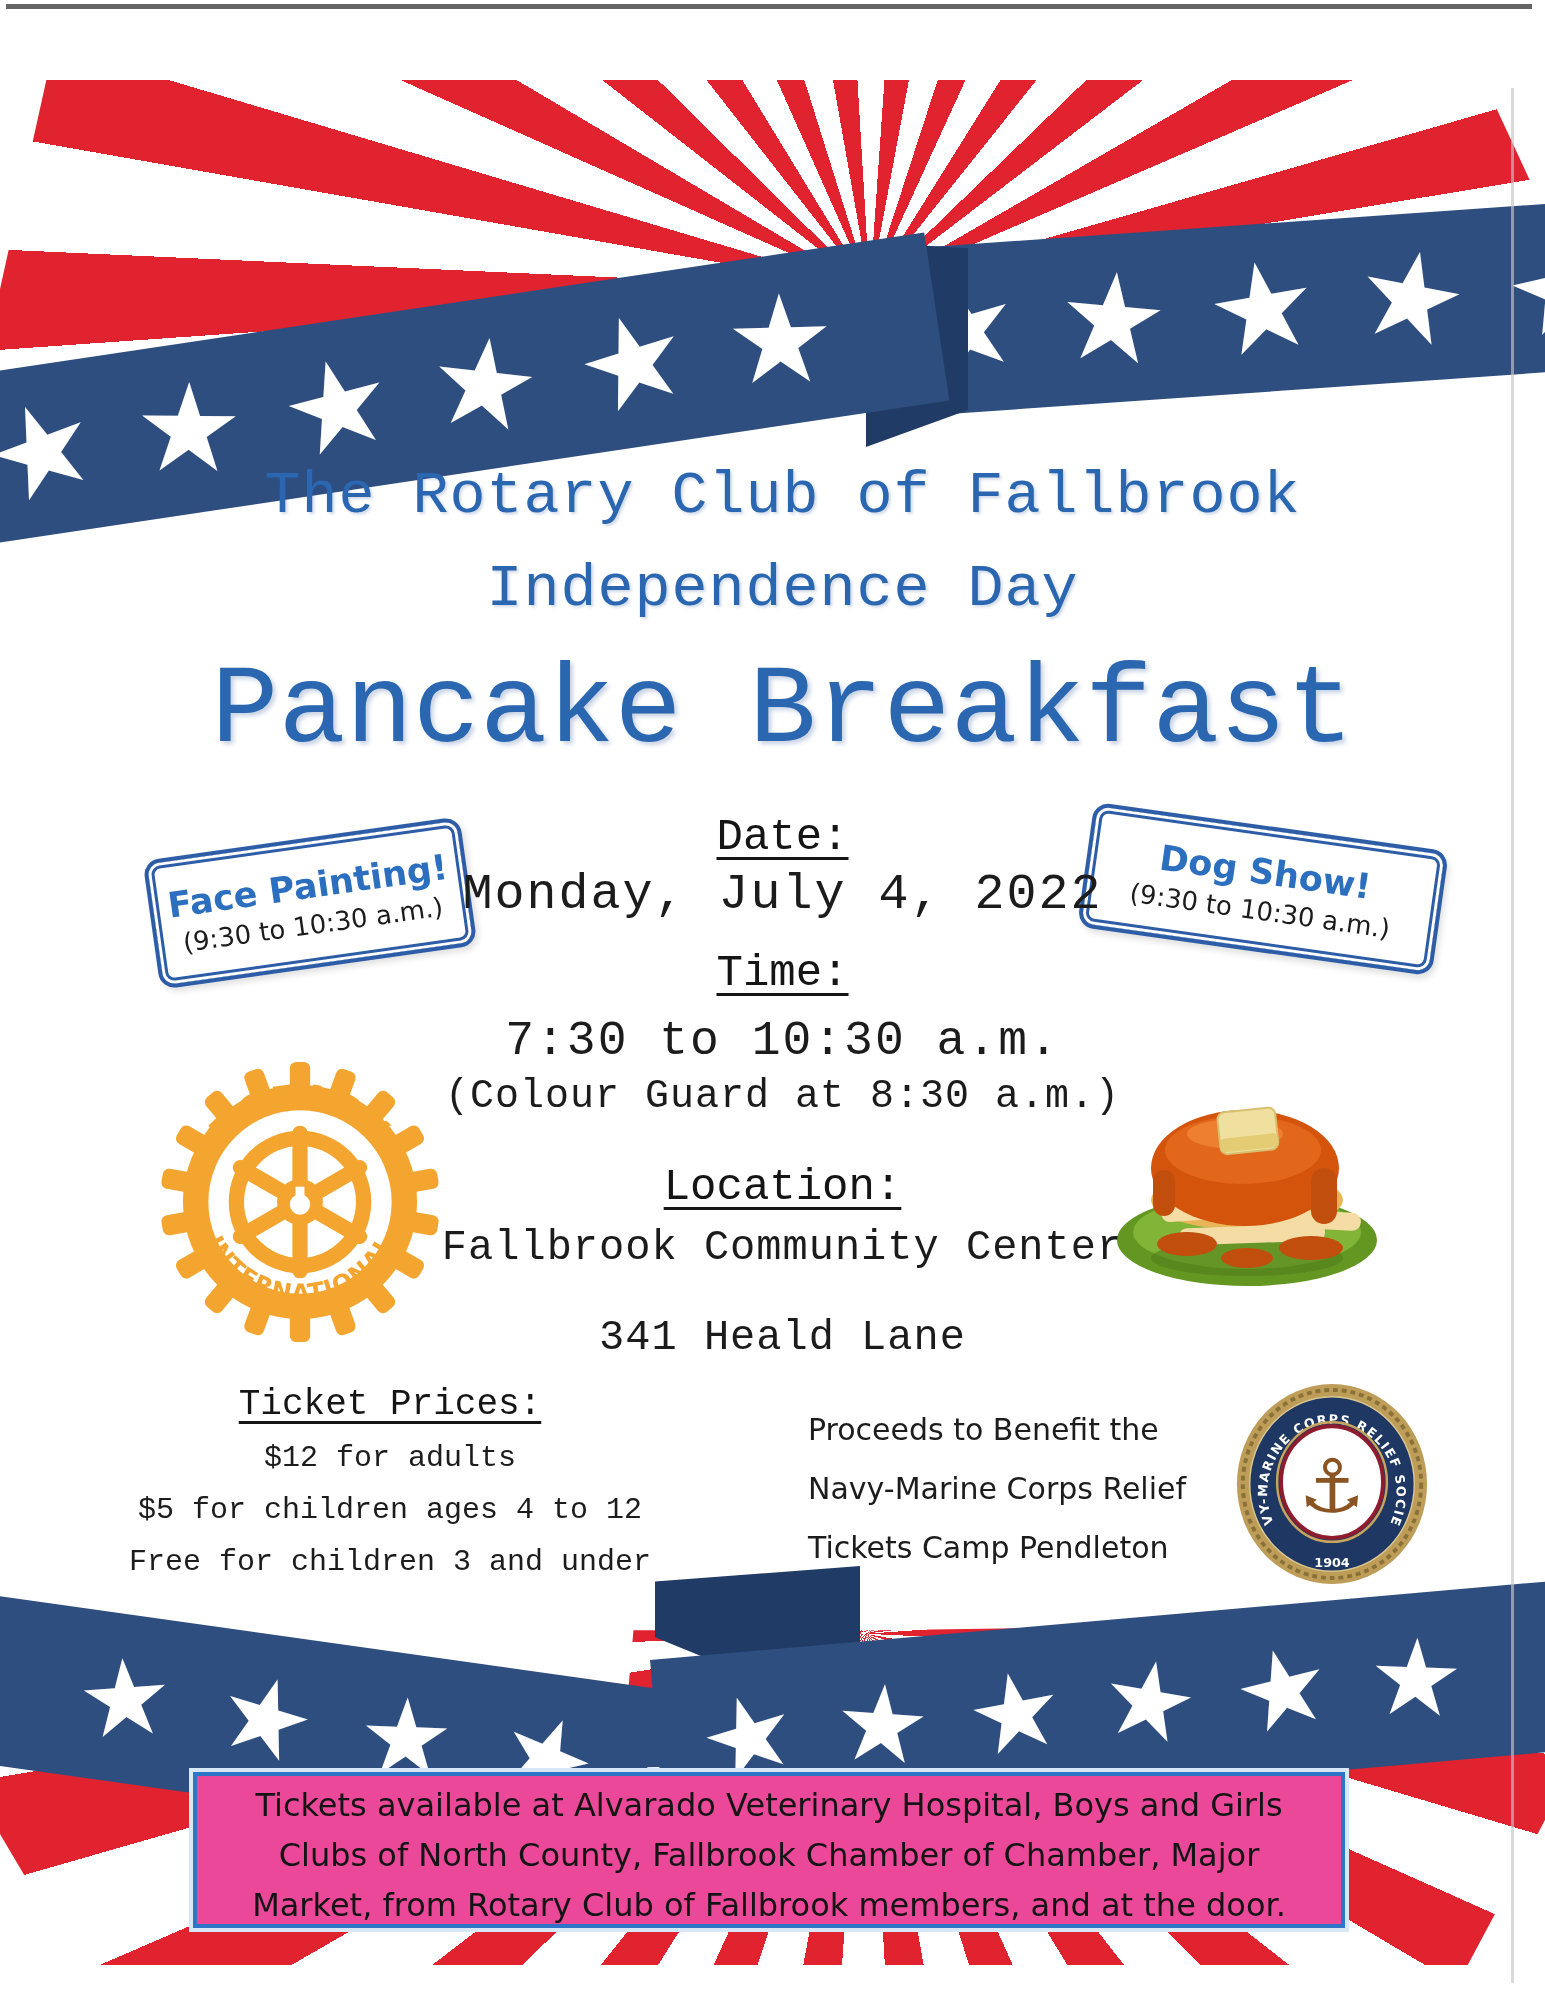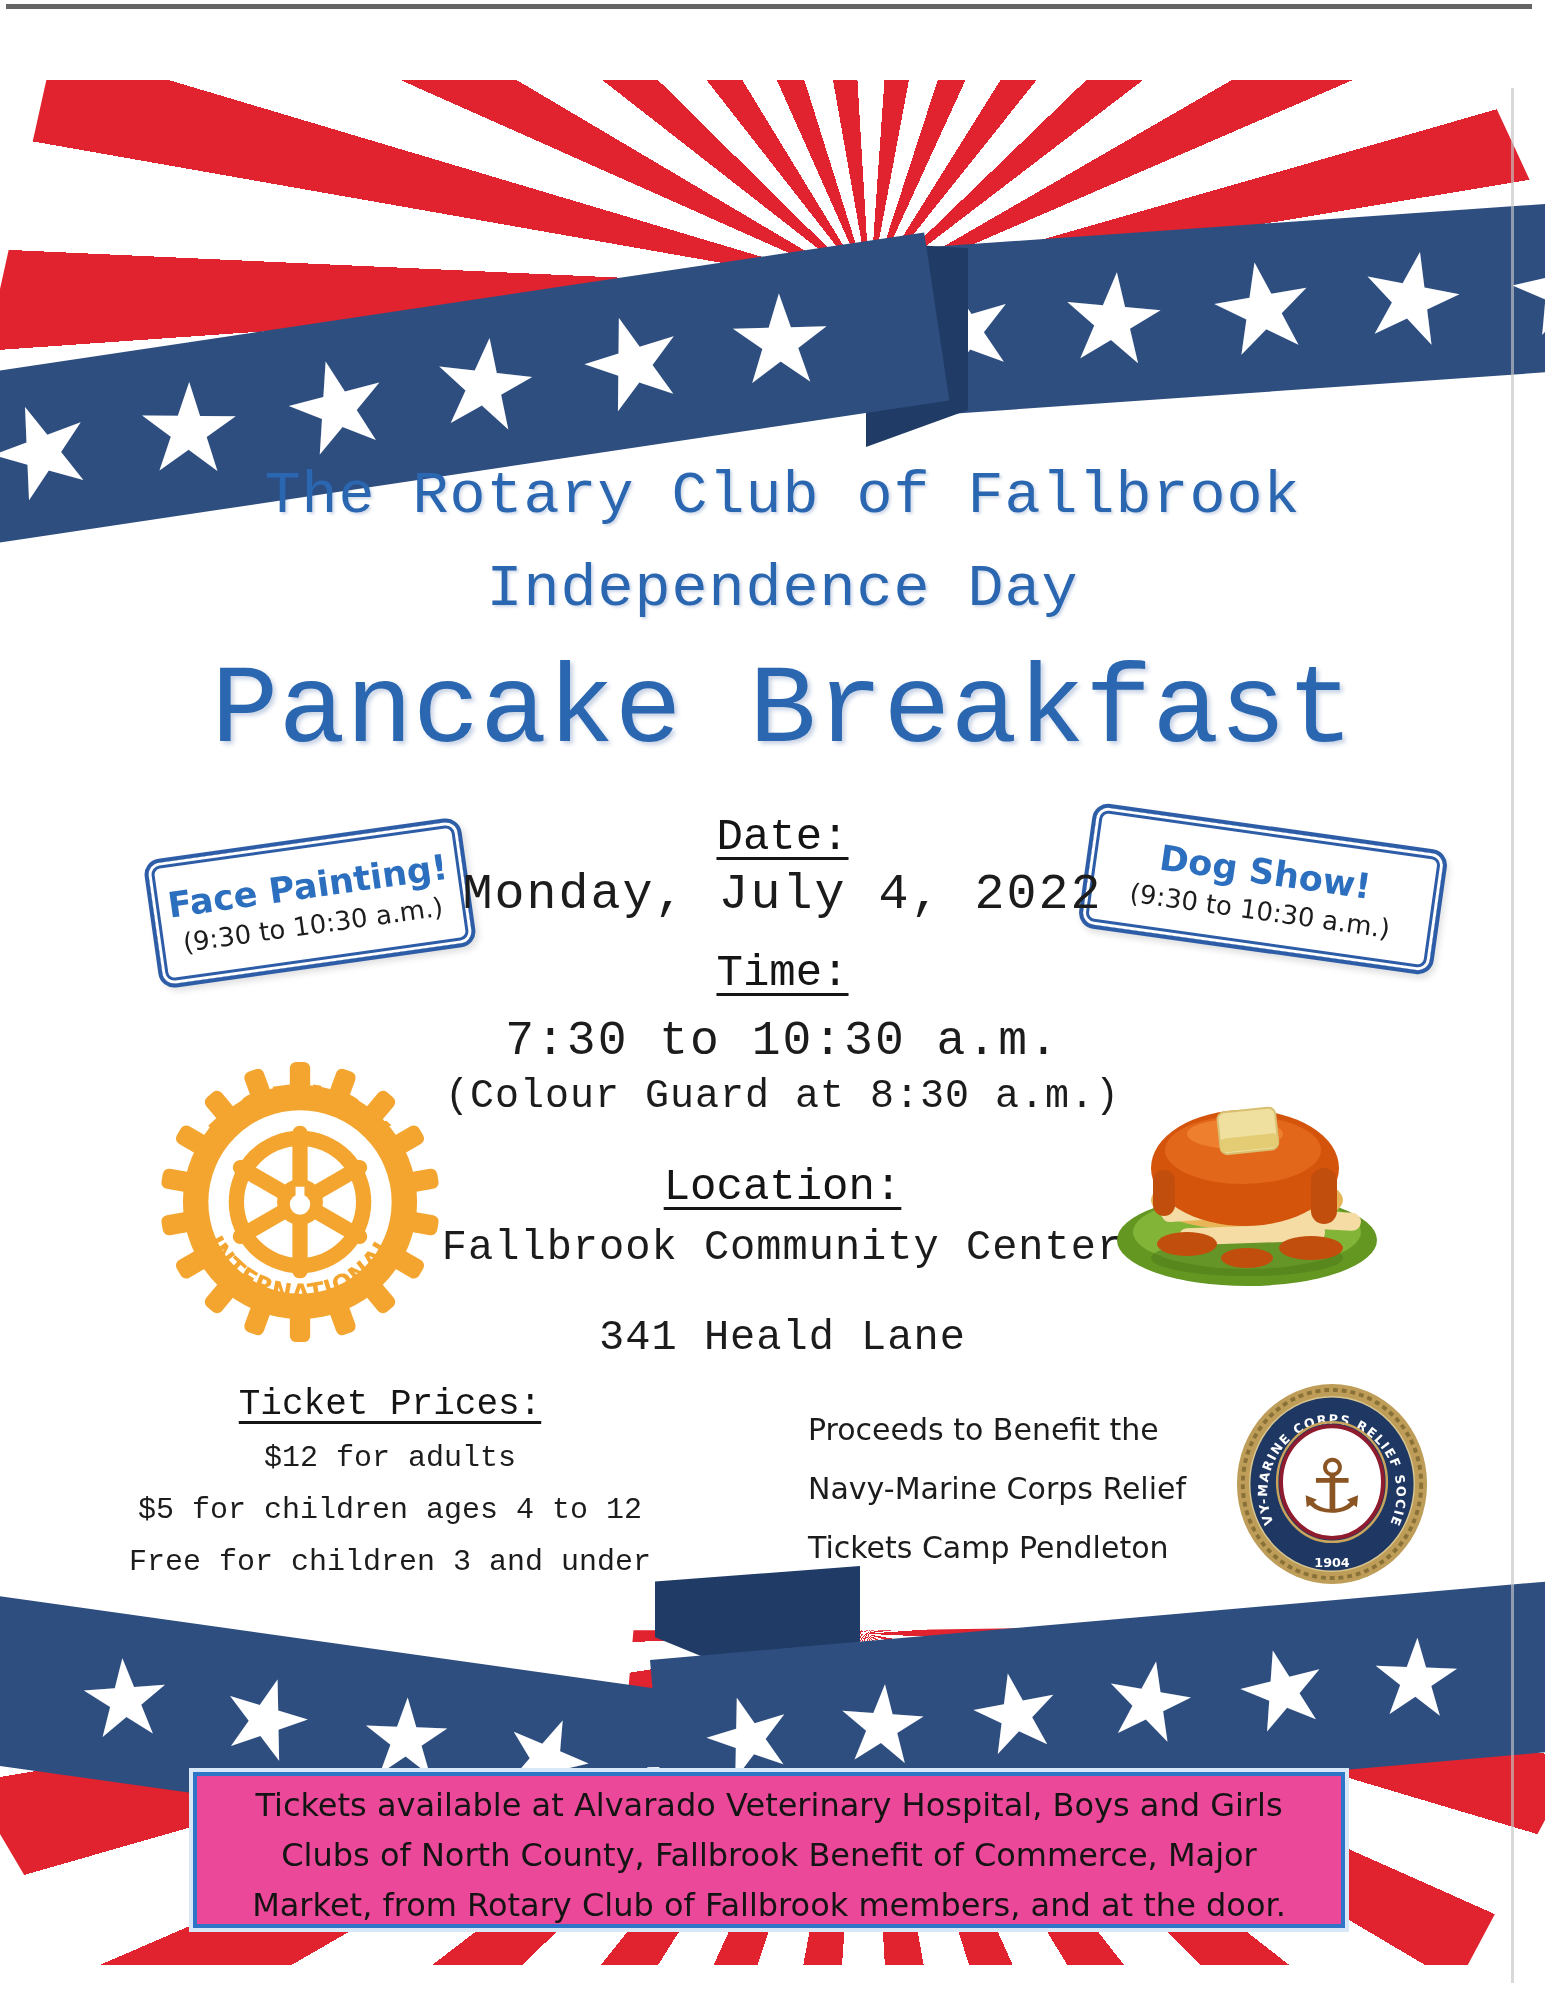--- a/index.html
+++ b/index.html
@@ -245,17 +245,17 @@
     <span class="star">★</span>
     <span class="star">★</span>
     <span class="star">★</span>
     <span class="star">★</span>
     <span class="star">★</span>
     <span class="star">★</span>
   </div>
 
   <div class="footer-box">
     <div>Tickets available at Alvarado Veterinary Hospital, Boys and Girls</div>
-    <div>Clubs of North County, Fallbrook Benefit of Commerce, Major</div>
+    <div>Clubs of North County, Fallbrook Chamber of Chamber, Major</div>
     <div>Market, from Rotary Club of Fallbrook members, and at the door.</div>
   </div>
 
 </div>
 
 </body></html>

